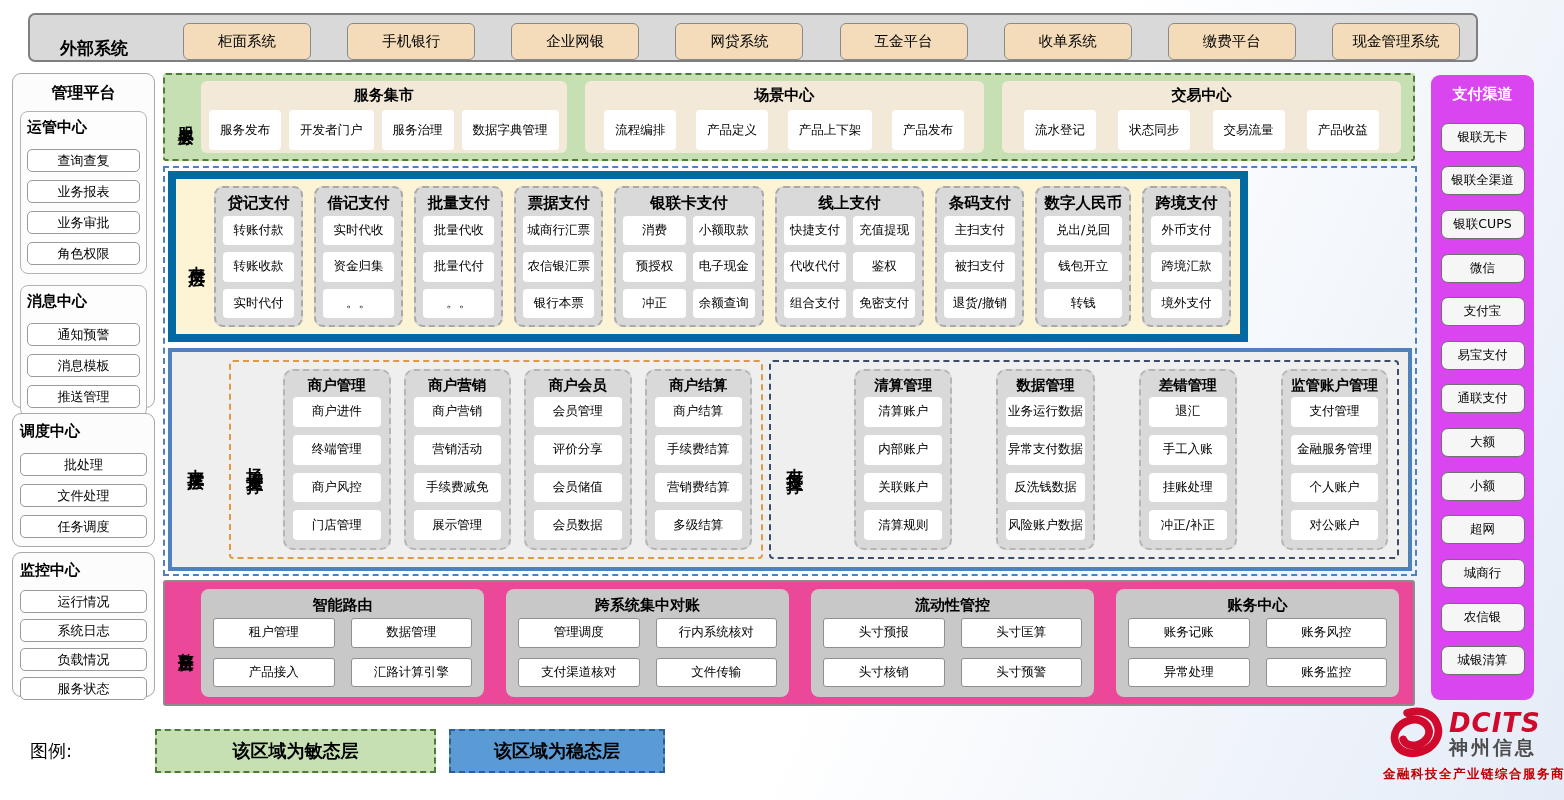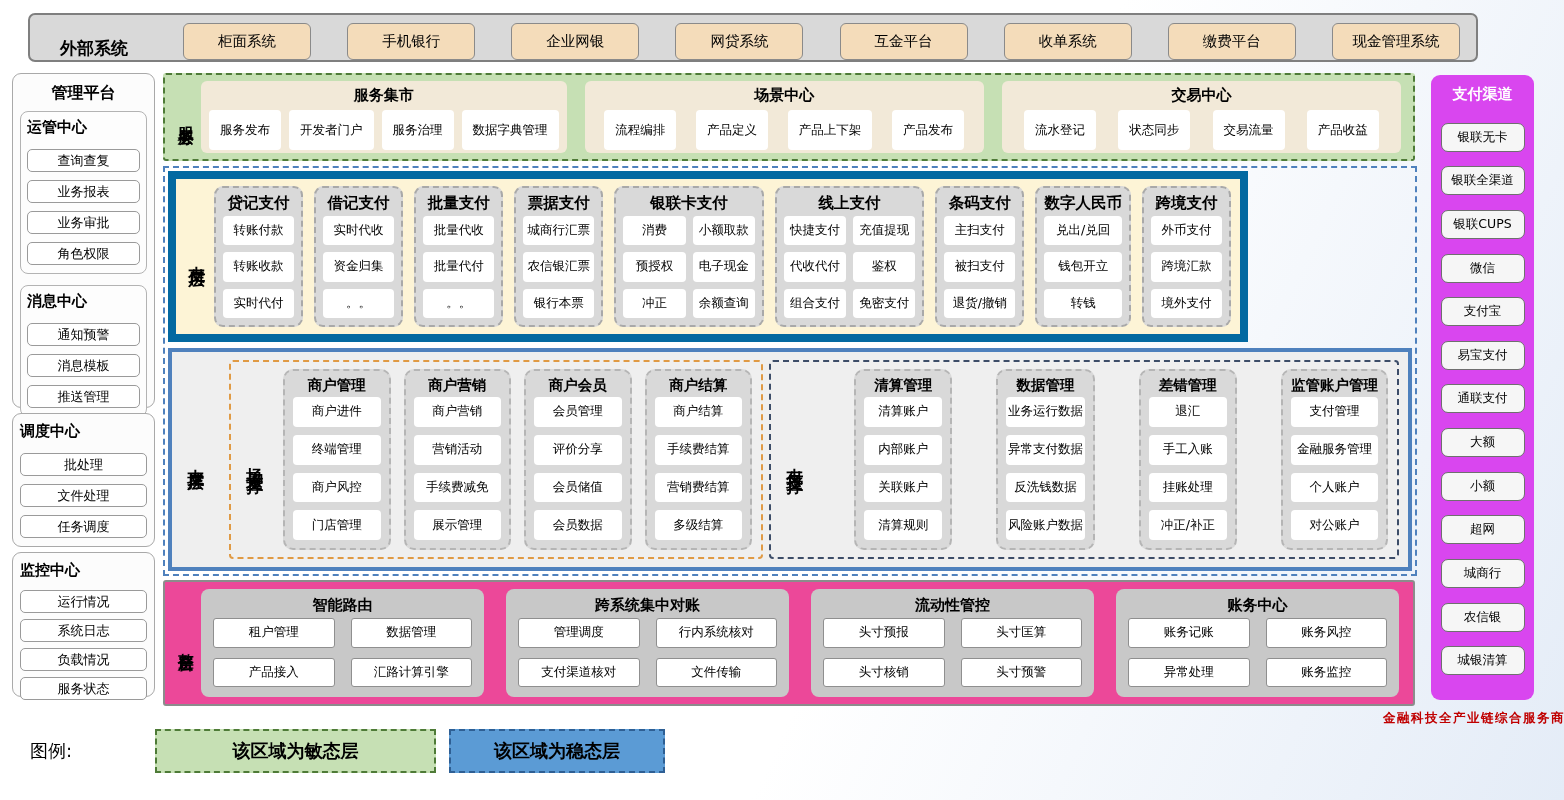--- a/index.html
+++ b/index.html
@@ -497,14 +497,25 @@
       <div class="ch-btn">农信银</div>
       <div class="ch-btn">城银清算</div>
     </div>
 </div>
 
 <div id="legend-label">图例:</div>
 <div id="legend-agile">该区域为敏态层</div>
 <div id="legend-stable">该区域为稳态层</div>
 
 <div id="brand">
+  <div id="brand-top">
+    <svg id="brand-swirl" viewBox="0 0 100 94" aria-hidden="true">
+      <g transform="rotate(-18 50 47)">
+        <path d="M50 10 C 75 10, 92 25, 92 45 C 92 65, 75 79, 52 79 C 31 79, 16 67, 16 50 C 16 34, 30 23, 48 23 C 64 23, 76 33, 76 46 C 76 58, 65 66, 51 66 C 39 66, 30 59, 30 50" fill="none" stroke="#cf0a2c" stroke-width="13" stroke-linecap="round"></path>
+      </g>
+    </svg>
+    <div id="brand-text">
+      <div id="brand-name">DCITS</div>
+      <div id="brand-company">神州信息</div>
+    </div>
+  </div>
   <div id="brand-tagline">金融科技全产业链综合服务商</div>
 </div>
 
 </body></html>

